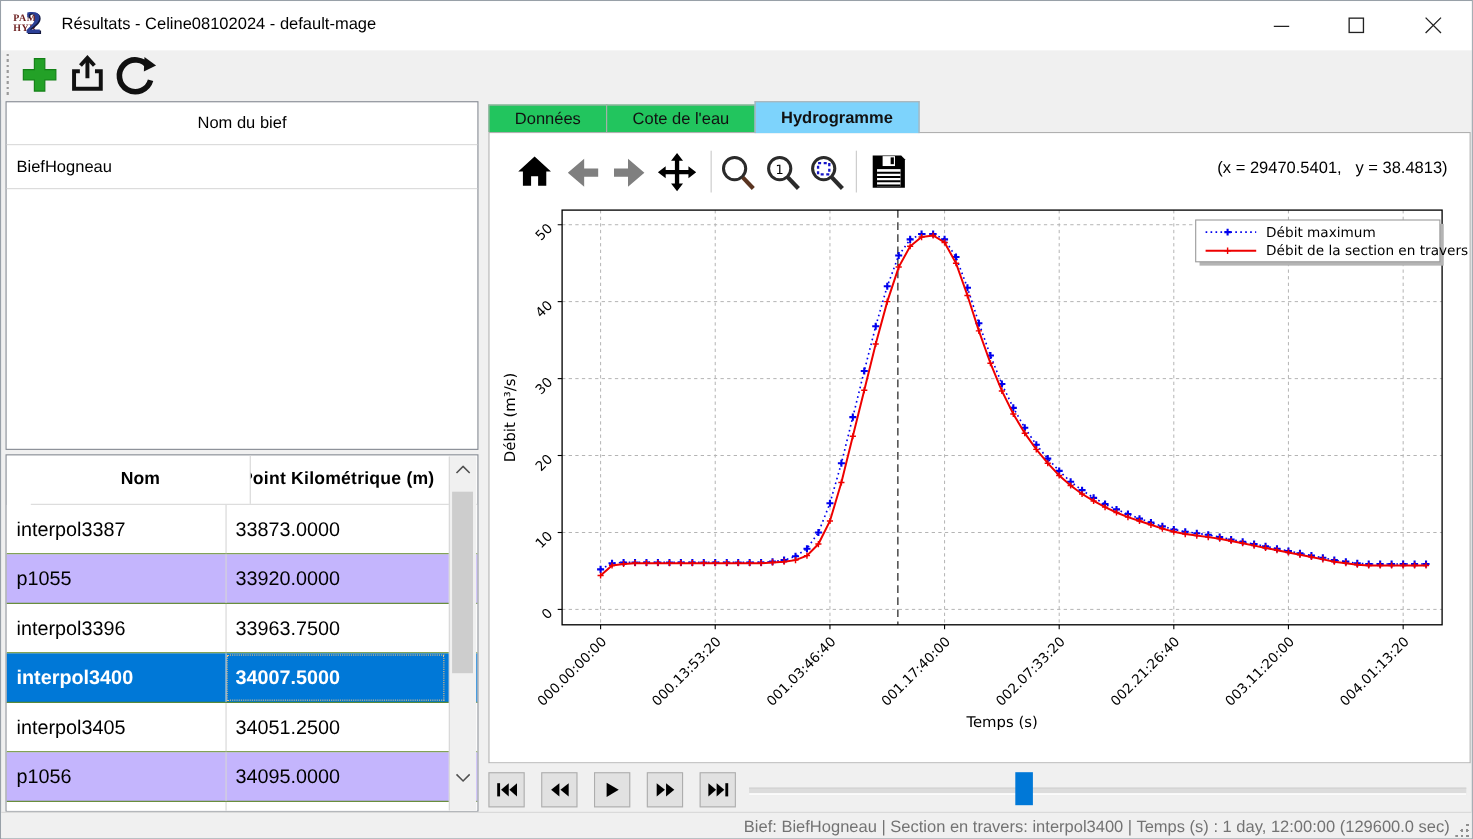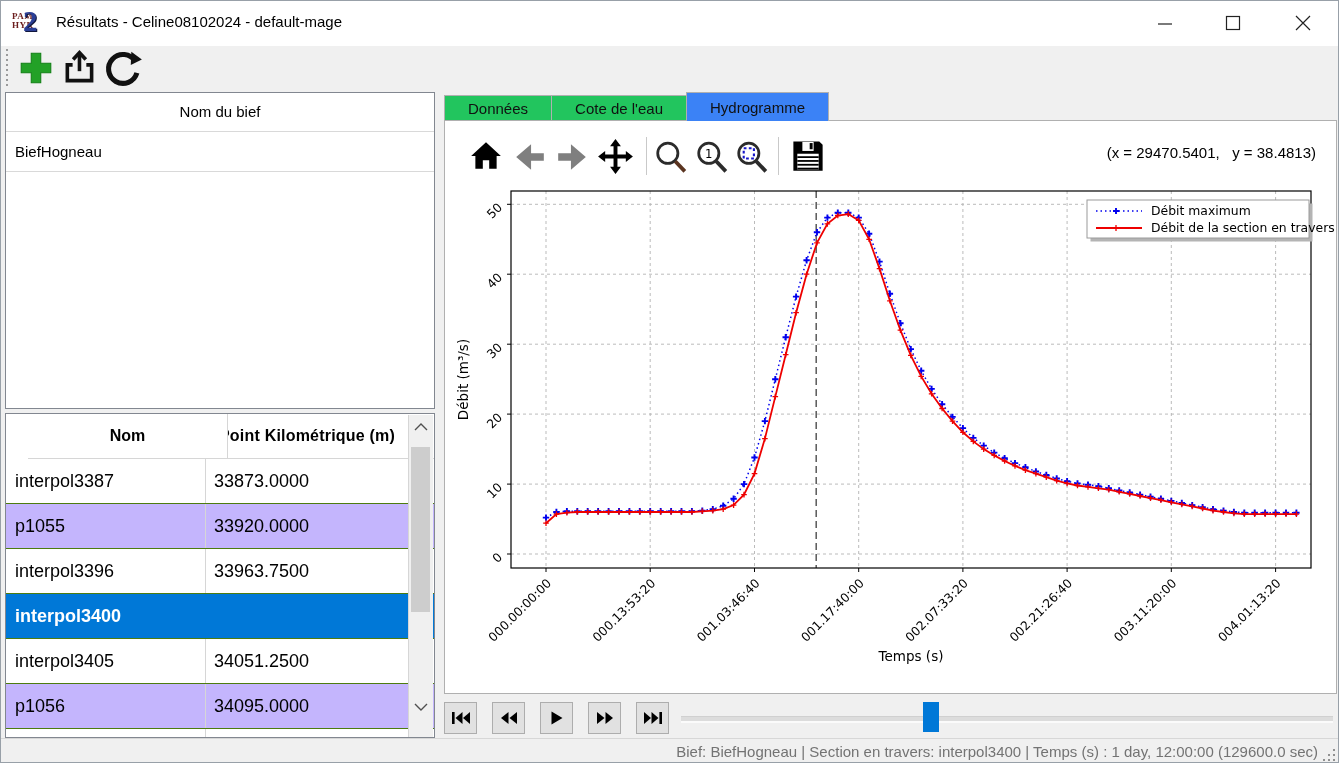--- a/index.html
+++ b/index.html
@@ -34,21 +34,21 @@
   .tcell{width:199px;line-height:44px;padding-left:9px;box-sizing:border-box;overflow:hidden;}
   .tcell.c1{width:200px;border-left:1px solid #d6d6d6;padding-left:8px;}
   .trow.sel .tcell.c1{outline:1px dotted #f2c27e;outline-offset:-2px;}
   .vscroll{position:absolute;right:1px;top:1px;width:24px;height:322px;background:#f0f0f0;border-left:1px solid #d6d6d6;}
   .vs-arrow{position:absolute;left:0;width:23px;height:26px;color:#505050;text-align:center;background:#f0f0f0;}
   .vs-thumb{position:absolute;left:2px;top:32px;width:19px;height:165px;background:#cdcdcd;}
   
   .tabbar{position:absolute;left:443px;top:94px;height:26px;display:flex;}
   .tab{height:25px;line-height:25px;padding:0 23px;font-size:15px;color:#111;background:#22c55e;
     border:1px solid #b0b0b0;border-bottom:none;margin-right:-1px;box-sizing:border-box;position:relative;}
-  .tab.active{background:#3b82f6;height:29px;margin-top:-3px;line-height:29px;z-index:5;}
+  .tab.active{background:#7dd3fc;height:29px;margin-top:-3px;line-height:29px;z-index:5;font-weight:bold;}
   .pane{position:absolute;left:443px;top:119px;width:893px;height:574px;background:#fff;
     border:1px solid #b0b0b0;box-sizing:border-box;}
   
   .mpl-btn{position:absolute;width:34px;height:34px;}
   .mpl-sep{position:absolute;top:136px;width:1px;height:38px;background:#c9c9c9;}
   .coords{position:absolute;right:22px;top:143px;font-size:15px;color:#000;white-space:pre;}
   
   #chart{position:absolute;left:445px;top:185px;}
   #chart .grid{stroke:#b3b3b3;stroke-width:.9;stroke-dasharray:3 3;}
   #chart .tick{font:12.3px "DejaVu Sans",sans-serif;fill:#000;}
@@ -145,20 +145,21 @@
         <div class="trow alt">
           <div class="tcell c0">p1055</div>
           <div class="tcell c1">33920.0000</div>
         </div>
         <div class="trow">
           <div class="tcell c0">interpol3396</div>
           <div class="tcell c1">33963.7500</div>
         </div>
         <div class="trow alt sel">
           <div class="tcell c0">interpol3400</div>
+          <div class="tcell c1">34007.5000</div>
         </div>
         <div class="trow">
           <div class="tcell c0">interpol3405</div>
           <div class="tcell c1">34051.2500</div>
         </div>
         <div class="trow alt">
           <div class="tcell c0">p1056</div>
           <div class="tcell c1">34095.0000</div>
         </div>
         <div class="trow">

